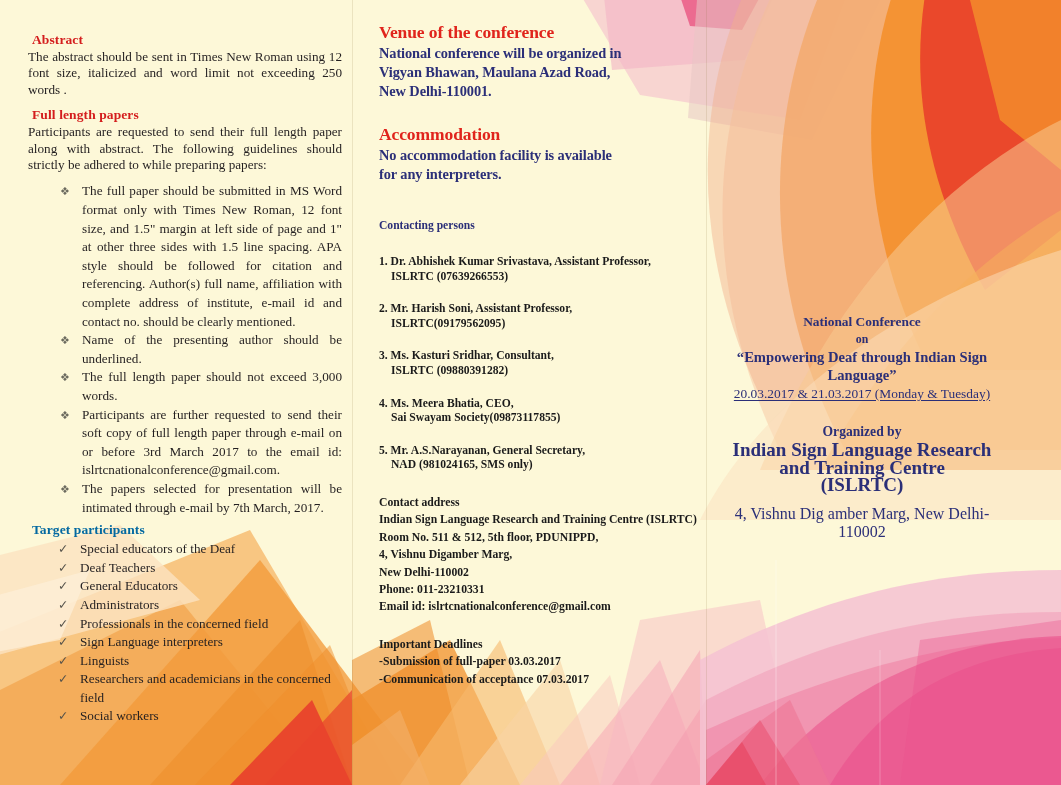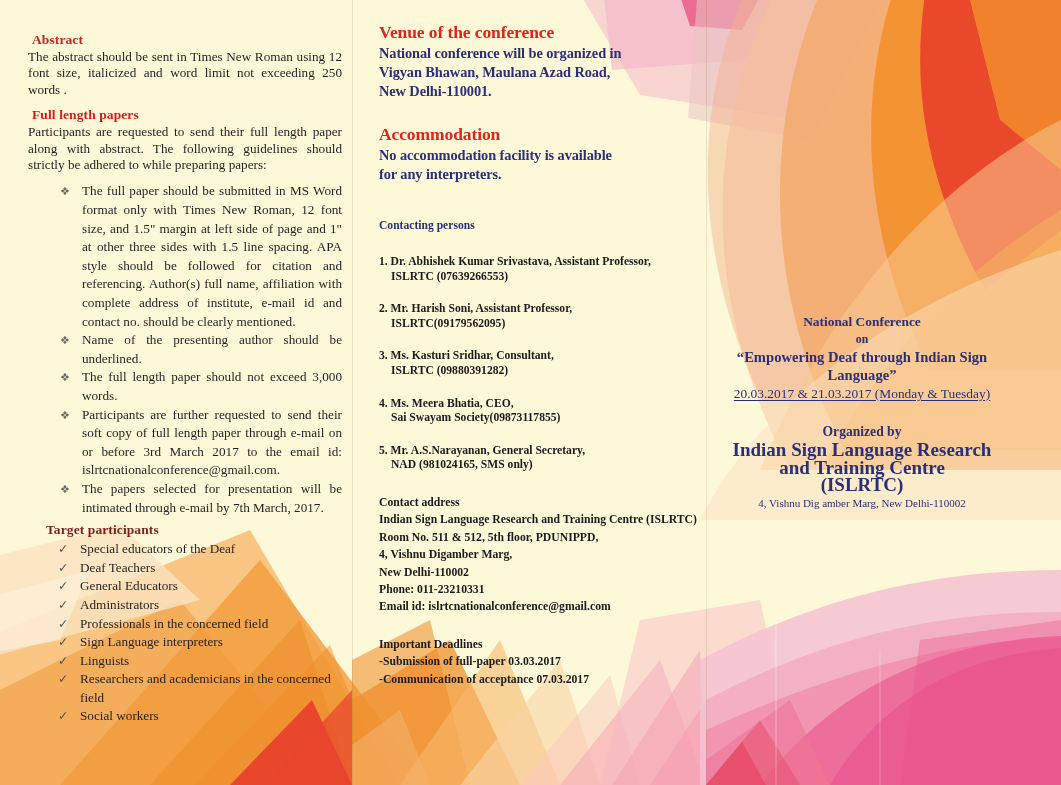--- a/index.html
+++ b/index.html
@@ -27,21 +27,21 @@
   .panel-mid{left:352px;width:354px;padding:22px 16px 0 27px;}
   .panel-right{left:706px;width:312px;padding:0 14px;}
 
   
   .lp{position:relative;z-index:5;}
   .hd-red{
     color:#d41d1d;font-weight:bold;font-size:13.5px;
     font-family:"Liberation Serif",serif;
     margin:0 0 1px 4px;letter-spacing:.1px;
   }
-  .hd-red.tp{color:#7f1d1d;margin-left:18px;margin-top:5px;}
+  .hd-red.tp{color:#0369a1;margin-left:4px;margin-top:5px;}
   .body-just{
     color:#231f20;font-size:13.2px;line-height:16.4px;
     text-align:justify;margin:0 0 9px 0;
   }
   ul.bul{list-style:none;margin:0 0 0 0;padding:0 0 0 32px;}
   ul.bul>li{
     position:relative;color:#231f20;font-size:13.2px;line-height:18.6px;
     text-align:justify;margin:0 0 0 0;padding-left:22px;
   }
   ul.bul>li::before{
@@ -87,21 +87,21 @@
   .r-title{font-weight:bold;font-size:13.4px;line-height:17.5px;}
   .r-on{font-weight:bold;font-size:11.8px;line-height:17px;}
   .r-theme{font-weight:bold;font-size:14.6px;line-height:18px;}
   .r-date{
     font-size:13.4px;line-height:19px;text-decoration:underline;
     text-underline-offset:2px;color:#2b2f78;
   }
   .r-gap{height:20px;}
   .r-org{font-weight:bold;font-size:13.6px;line-height:18.5px;}
   .r-inst{font-weight:bold;font-size:19px;line-height:17.5px;}
-  .r-addr{font-size:11px;line-height:18px;}
+  .r-addr{font-size:16px;line-height:18px;margin-top:11px;}
 </style>
 </head>
 <body>
 
 <div id="page">
 
   <div class="art">
     <svg width="1061" height="785" viewBox="0 0 1061 785" xmlns="http://www.w3.org/2000/svg">
       <defs>
         <clipPath id="pageclip">

